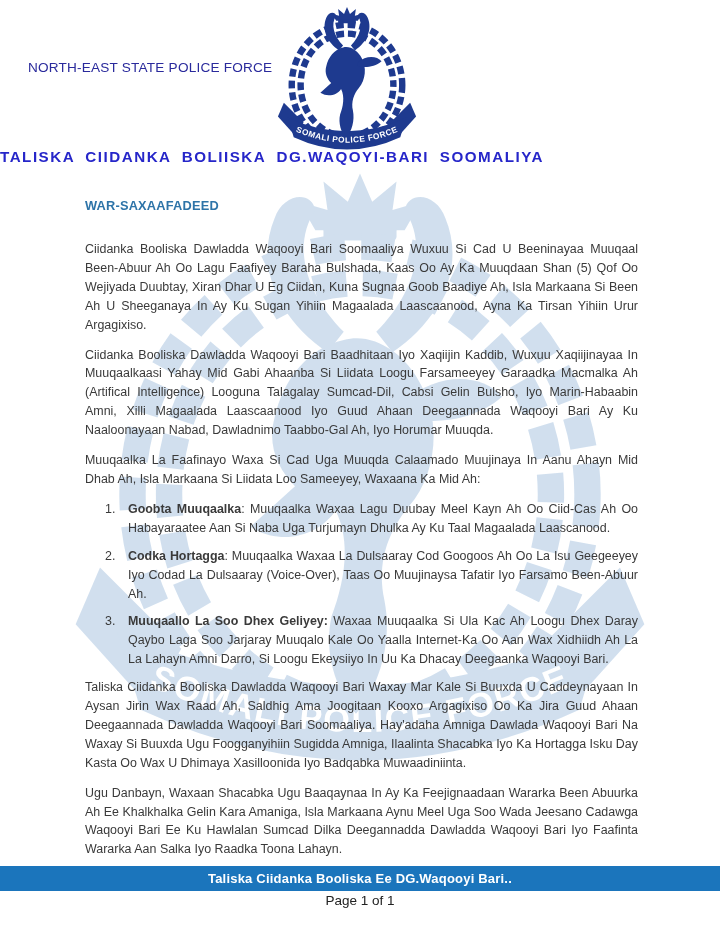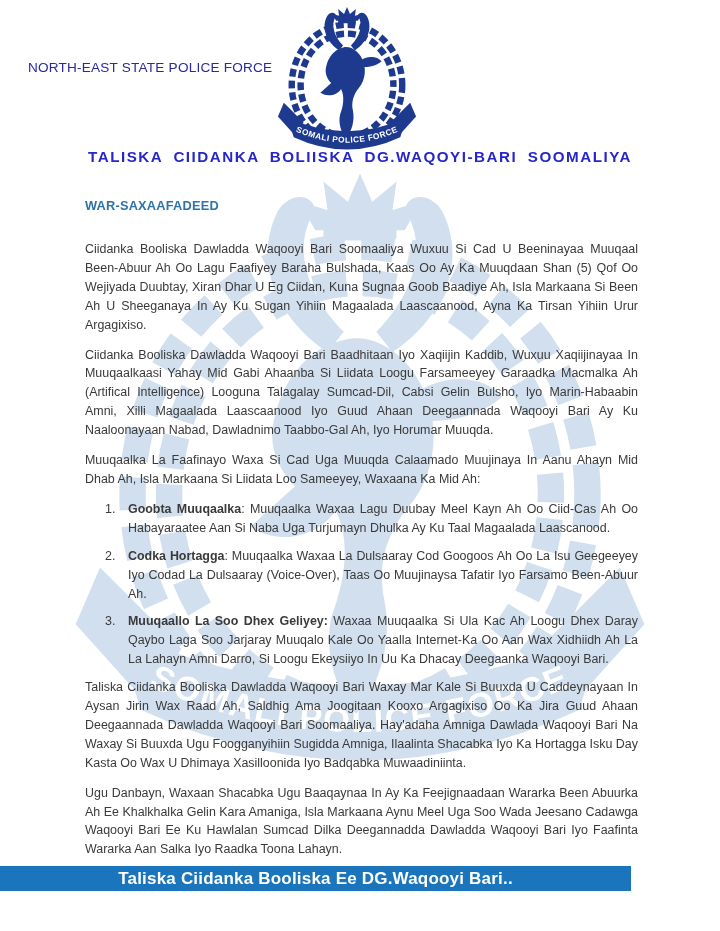--- a/index.html
+++ b/index.html
@@ -21,21 +21,21 @@
   }
   .emblem-header {
     position:absolute; left:268px; top:6px; width:158px; height:148px;
     color:#1e3a8f; z-index:1;
   }
   .org-ar {
     position:absolute; right:6px; top:52px; z-index:1;
     color:#1a1a99; font-weight:bold; font-size:21px; direction:rtl;
   }
   .doc-title {
-    position:absolute; left:0; top:148px; width:720px; text-align:center; z-index:1;
+    position:absolute; left:0; top:148px; width:720px; text-align:left; z-index:1;
     color:#2626c9; font-weight:bold; font-size:15.2px; letter-spacing:1.5px; word-spacing:5px;
   }
 
   
   .main { position:absolute; left:85px; top:198px; width:553px; z-index:1; }
   .heading {
     color:#2e74a8; font-weight:bold; font-size:12.8px; letter-spacing:.2px;
     margin:0 0 27px 0;
   }
   .para {
@@ -49,22 +49,22 @@
   .num { flex:0 0 auto; margin-left:20px; width:23px; }
   .li-text { flex:1; text-align:justify; }
   .lead { font-weight:bold; }
   .end-mark {
     text-align:center; font-weight:bold; color:#161616; font-size:13.2px;
     letter-spacing:.3px; margin-top:16px;
   }
 
   
   .footer-bar {
-    position:absolute; left:0; top:866px; width:631px; height:25px; z-index:1;
-    background:#1b75bc; color:#ffffff; font-weight:bold; font-size:17px;
+    position:absolute; left:0; top:866px; width:720px; height:25px; z-index:1;
+    background:#1b75bc; color:#ffffff; font-weight:bold; font-size:13px;
     display:flex; align-items:center; justify-content:center; letter-spacing:.2px;
   }
   .page-label {
     position:absolute; left:0; top:893px; width:720px; z-index:1;
     text-align:center; color:#222222; font-size:13.5px;
   }
 </style>
 </head>
 <body>
 
@@ -131,14 +131,15 @@
 
     <p class="para">Taliska Ciidanka Booliska Dawladda Waqooyi Bari Waxay Mar Kale Si Buuxda U Caddeynayaan In Aysan Jirin Wax Raad Ah, Saldhig Ama Joogitaan Kooxo Argagixiso Oo Ka Jira Guud Ahaan Deegaannada Dawladda Waqooyi Bari Soomaaliya. Hay'adaha Amniga Dawlada Waqooyi Bari Na Waxay Si Buuxda Ugu Foogganyihiin Sugidda Amniga, Ilaalinta Shacabka Iyo Ka Hortagga Isku Day Kasta Oo Wax U Dhimaya Xasilloonida Iyo Badqabka Muwaadiniinta.</p>
     <p class="para">Ugu Danbayn, Waxaan Shacabka Ugu Baaqaynaa In Ay Ka Feejignaadaan Wararka Been Abuurka Ah Ee Khalkhalka Gelin Kara Amaniga, Isla Markaana Aynu Meel Uga Soo Wada Jeesano Cadawga Waqooyi Bari Ee Ku Hawlalan Sumcad Dilka Deegannadda Dawladda Waqooyi Bari Iyo Faafinta Wararka Aan Salka Iyo Raadka Toona Lahayn.</p>
 
     <div class="end-mark">-DHAMMAAD-</div>
   </div>
 
   <div class="footer-bar">
     <span>Taliska Ciidanka Booliska Ee DG.Waqooyi Bari..</span>
   </div>
+  <div class="page-label">Page 1 of 1</div>
 
 </div>
 
 </body></html>

